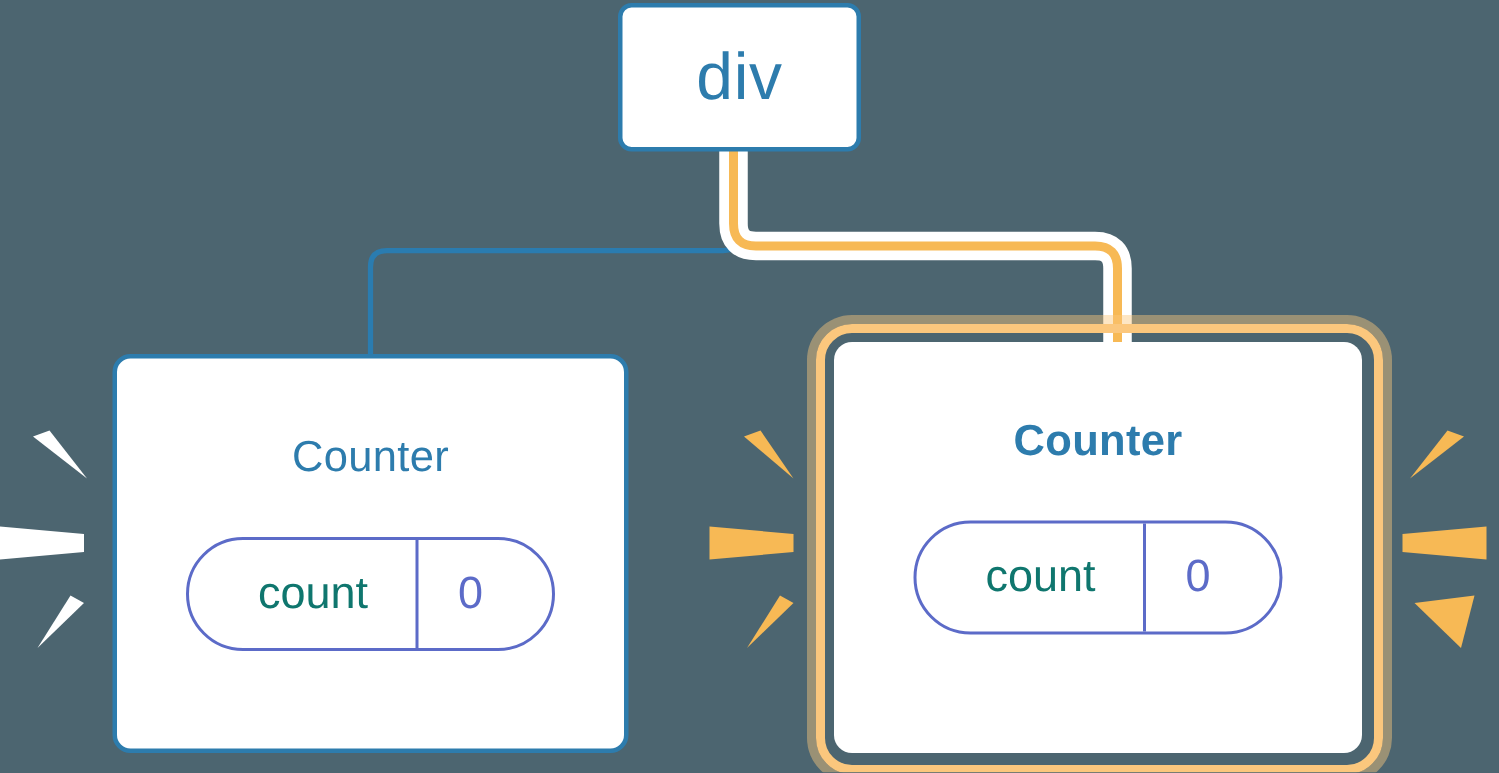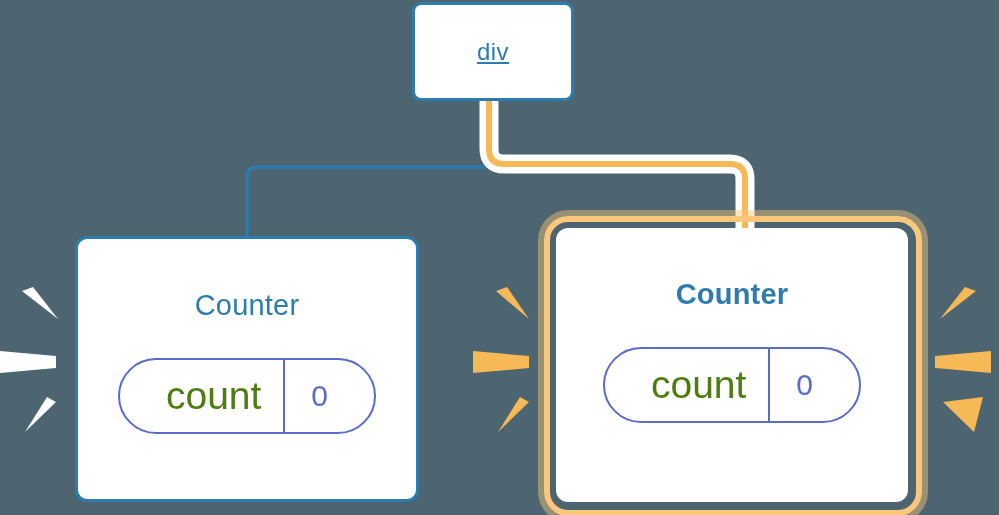--- a/index.html
+++ b/index.html
@@ -40,24 +40,23 @@
     left: 412px;
     top: 2px;
     width: 162px;
     height: 99px;
     border: 3px solid #2d7cad;
     border-radius: 9px;
     justify-content: center;
   }
   .div-label {
     color: #2d7cad;
-    font-size: 24px;
+    font-size: 44px;
     line-height: 1;
     letter-spacing: 0.5px;
-    text-decoration: underline;
   }
 
   
   .node-counter-left {
     left: 75px;
     top: 236px;
     width: 344px;
     height: 266px;
     border: 3px solid #2d7cad;
     border-radius: 12px;
@@ -108,23 +107,23 @@
     border: 2px solid #5c6bc8;
     border-radius: 999px;
     display: flex;
     align-items: stretch;
     background: #ffffff;
   }
   .pill-key {
     display: flex;
     align-items: center;
     justify-content: center;
-    color: #4d7c0f;
-    font-size: 39px;
-    padding: 0 22px 0 46px;
+    color: #0f766e;
+    font-size: 30px;
+    padding: 0 32px 0 46px;
   }
   .pill-divider {
     width: 2px;
     background: #5c6bc8;
   }
   .pill-val {
     display: flex;
     align-items: center;
     justify-content: center;
     color: #5c6bc8;

